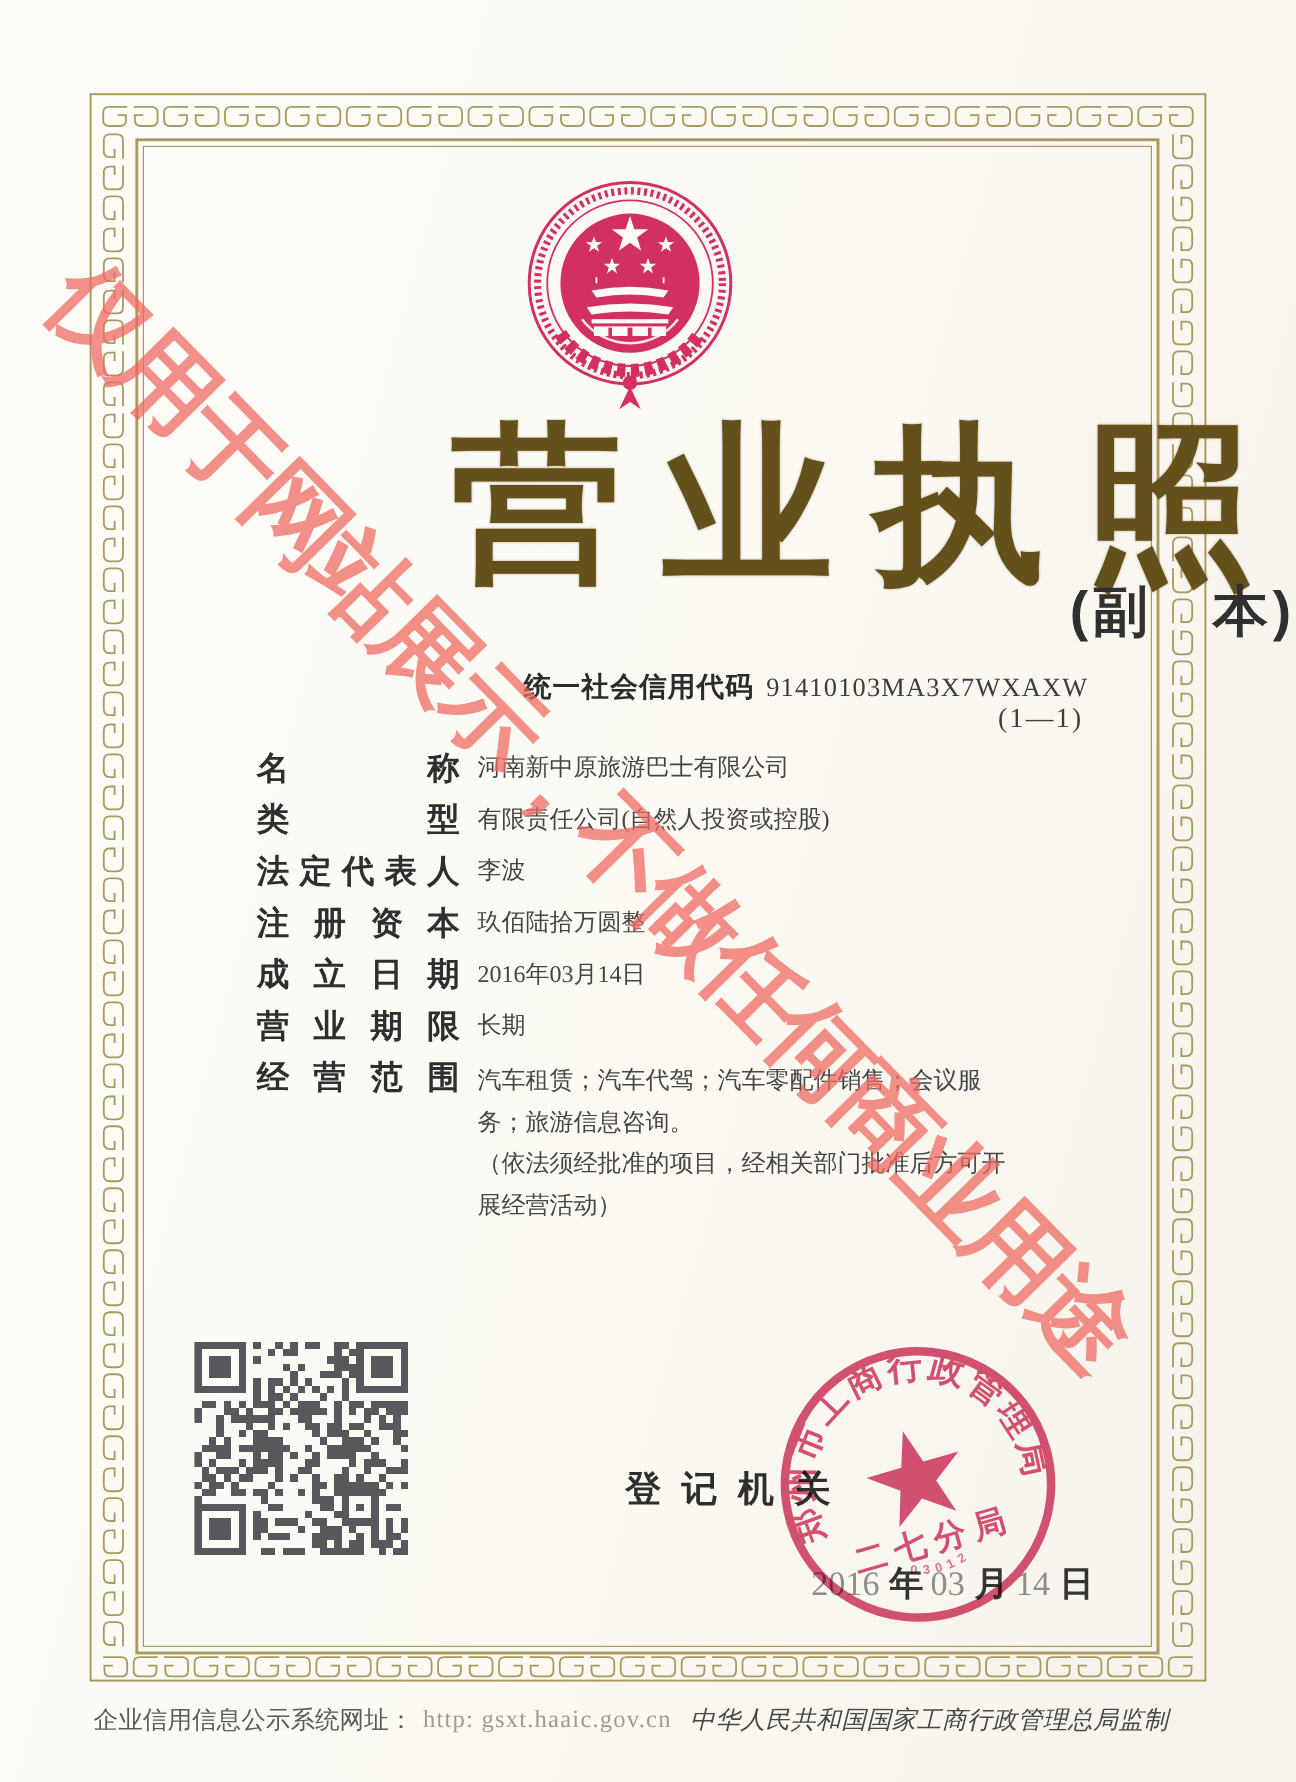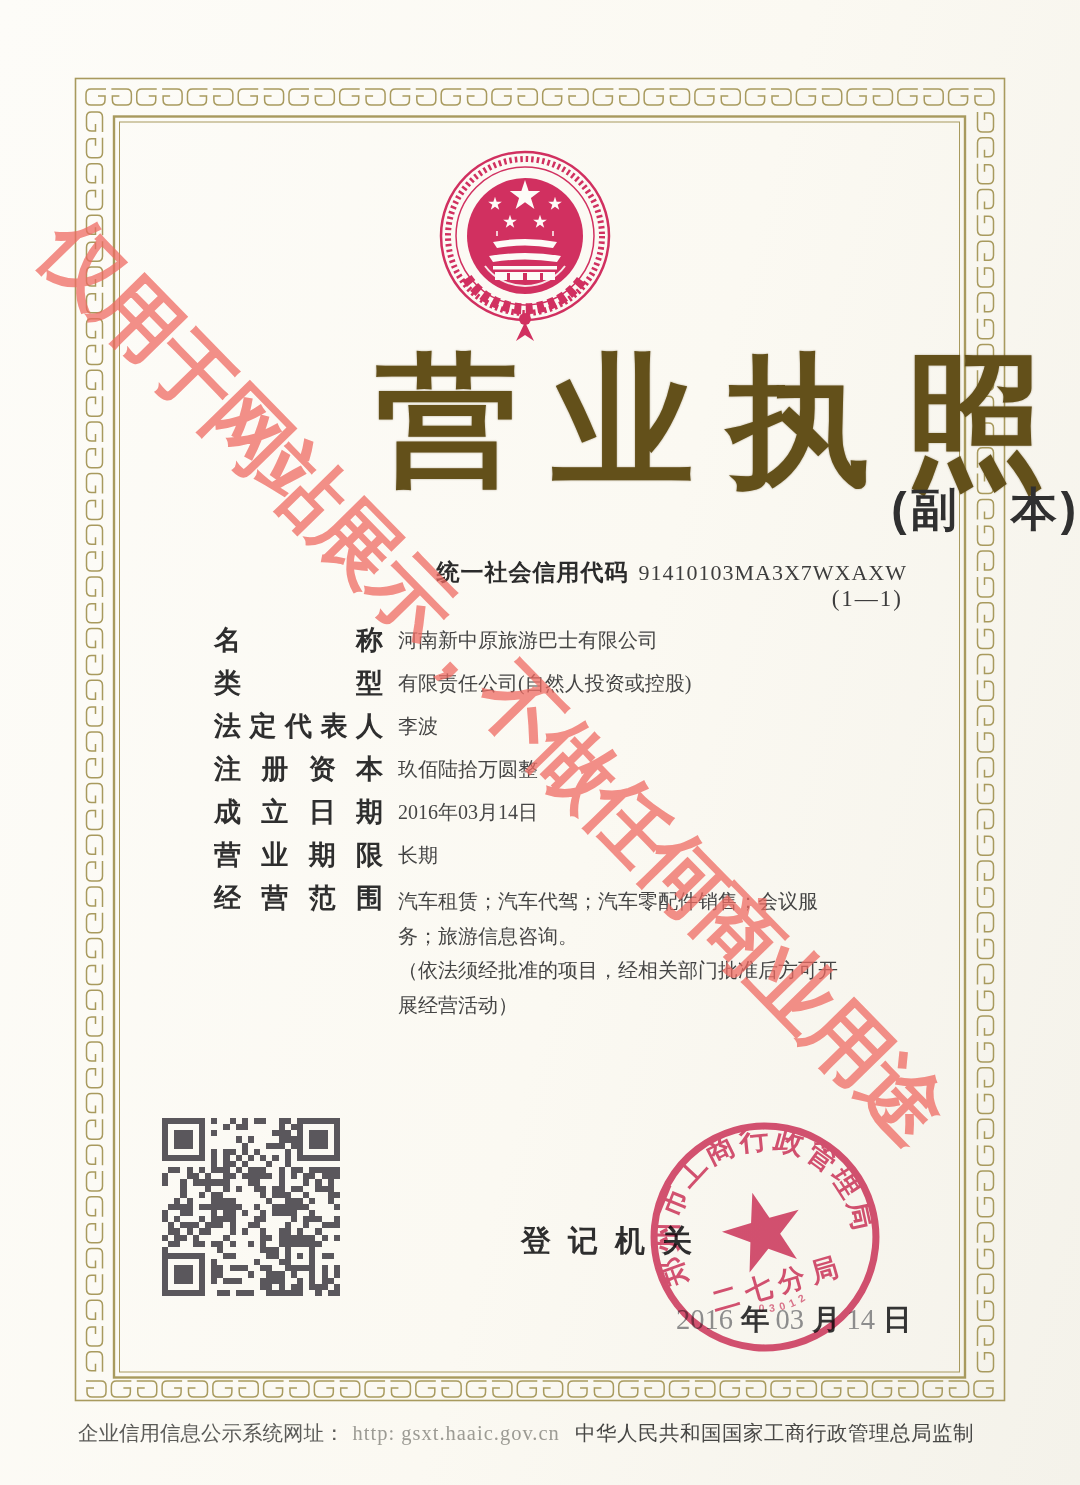--- a/index.html
+++ b/index.html
@@ -62,21 +62,21 @@
   .issue-date{position:absolute;left:676px;top:1301px;z-index:12;font-size:28.5px;white-space:nowrap;}
   .issue-date .num{color:#8d8d8d;font-family:"Liberation Serif",serif;}
   .issue-date .unit{color:#343434;font-weight:700;margin:0 6px 0 8px;}
   .seal{position:absolute;left:644px;top:1116px;z-index:20;opacity:.88;mix-blend-mode:multiply;}
   .seal text{fill:var(--stamp-red);font-family:"Liberation Sans",sans-serif;font-weight:600;}
   .seal .ring{stroke:var(--stamp-red);fill:none;}
   .seal .star{fill:var(--stamp-red);}
   
   .footer-left{position:absolute;left:78px;top:1419px;z-index:10;font-size:20.5px;color:#5b5b58;display:flex;align-items:center;}
   .footer-url{margin-left:8px;color:#9c9b94;font-family:"Liberation Serif",serif;letter-spacing:1px;}
-  .footer-right{position:absolute;right:106px;top:1419px;z-index:10;font-size:20.5px;color:#474745;letter-spacing:.5px;}
+  .footer-right{position:absolute;right:106px;top:1419px;z-index:10;font-size:20.5px;color:#474745;letter-spacing:.5px;font-style:italic;}
   
   .watermark{
     position:absolute;left:94px;top:196px;z-index:30;pointer-events:none;
     font-size:82px;font-weight:600;letter-spacing:-4px;white-space:nowrap;
     color:var(--wm-pink);opacity:.74;
     transform:rotate(45.6deg);transform-origin:0 0;
   }
 </style>
 </head>
 <body>

